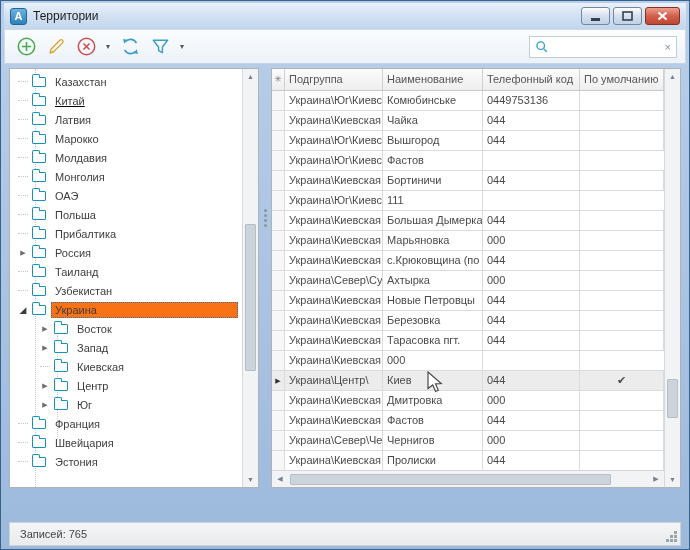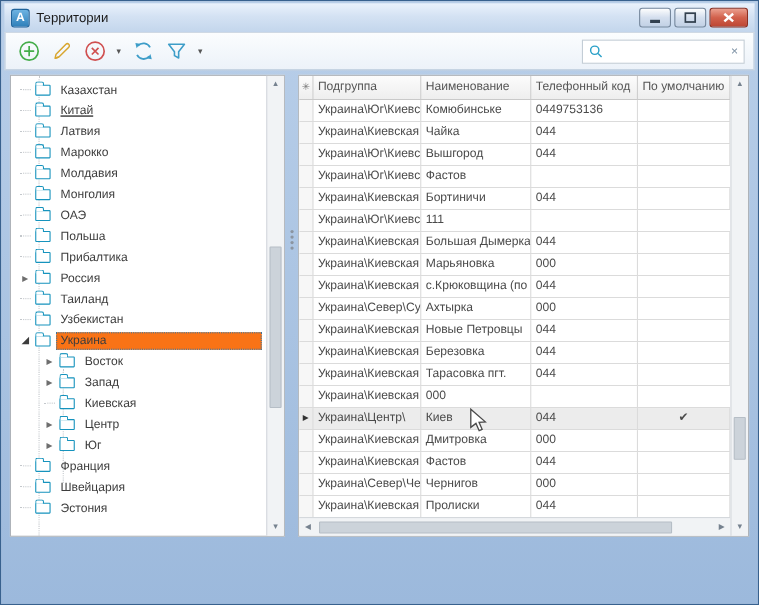--- a/index.html
+++ b/index.html
@@ -441,17 +441,21 @@
       <div class="vscroll">
         <div class="sarrow">▲</div>
         <div class="strack">
             <div class="sthumb" style="top:76%; height:10%;"></div>
           </div>
         <div class="sarrow">▼</div>
       </div>
     </div>
   </div>
 
+  <div class="statusbar">
+    <span class="statustext">Записей: 765</span>
+    <div class="resizegrip"></div>
+  </div>
 
   <svg class="cursor" width="18" height="24">
     <path d="M1 1 L1 17.5 L5.7 13.9 L8.6 20.5 L11.3 19.3 L8.5 12.9 L14.2 12.5 Z" fill="#ffffff" stroke="#4a4a4a" stroke-width="1.2"></path>
   </svg>
 </div>
 
 </body></html>

